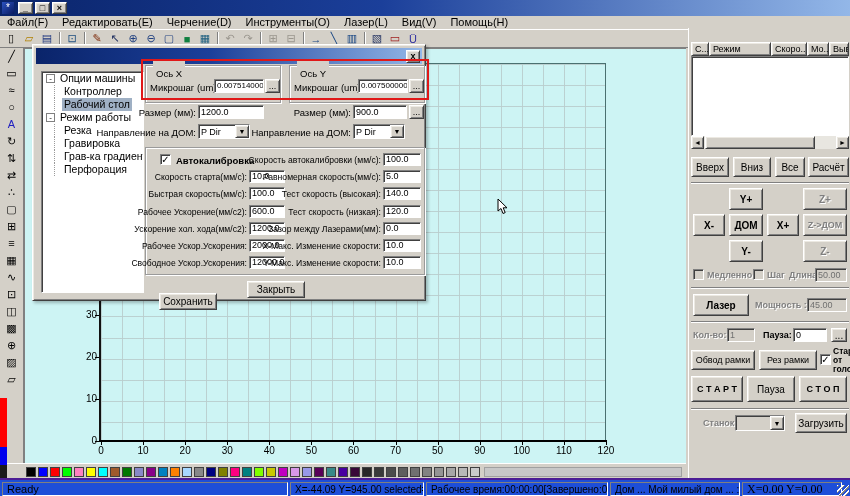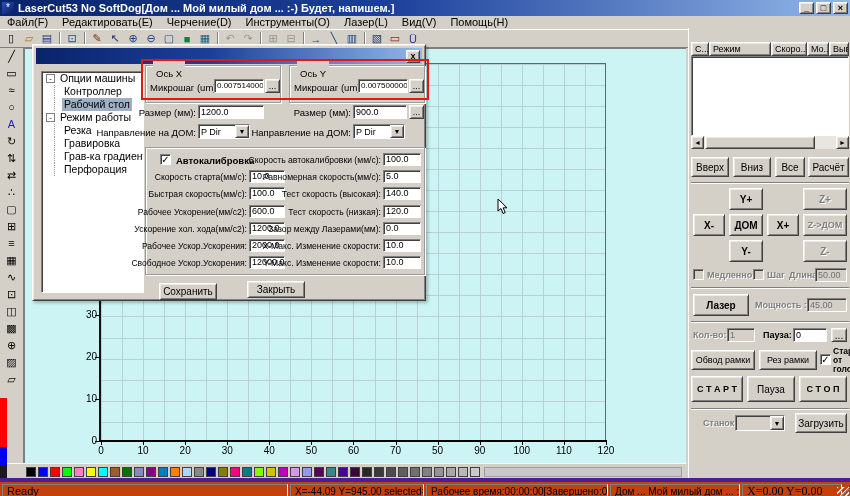--- a/index.html
+++ b/index.html
@@ -84,32 +84,31 @@
   .combo .cval { flex:1; padding:16px 2px; overflow:hidden; white-space:nowrap; }
   .combo .carr { width:14px; align-self:stretch; font-size:7px; display:flex; align-items:center; justify-content:center; }
   .speed-row { position:absolute; left:2px; width:276px; height:17px; }
   .dlg-btn { position:absolute; width:58px; height:17px; font-size:10px; }
 
   .annotation { position:absolute; left:141px; top:59px; width:288px; height:41px; border:2px solid #e01818; z-index:9; pointer-events:none; }
 
   .cursor { position:absolute; left:497px; top:198px; z-index:20; pointer-events:none; }
 
   
-  .statusbar { position:absolute; left:0; top:478px; width:850px; height:18px; background:#c2410c; border-top:4px solid #4c1d95; font-size:11px; }
+  .statusbar { position:absolute; left:0; top:478px; width:850px; height:18px; background:#1d4ed8; border-top:2px solid #4c1d95; font-size:11px; }
   .sb-seg { position:absolute; top:2px; height:14px; line-height:13px; padding:0 4px; border:1px solid; border-color:#808080 #ffffff #ffffff #808080; white-space:nowrap; overflow:hidden; }
   .sb-grip { position:absolute; right:1px; top:5px; width:12px; height:12px; background:repeating-linear-gradient(135deg,#fff 0 1px,#808080 1px 2px, transparent 2px 4px); }
 </style>
 </head>
 <body>
 
 <div id="app">
 
   <div class="titlebar">
     <span class="app-icon">*</span>
-    <span class="title-text">LaserCut53 No SoftDog[Дом ... Мой милый дом ... :-) Будет, напишем.]</span>
     <span class="win-controls">
       <span class="btn win-btn">_</span>
       <span class="btn win-btn">□</span>
       <span class="btn win-btn">×</span>
     </span>
   </div>
 
   <div class="menubar" id="menubar">
       <span class="menu-item">Файл(F)</span>
       <span class="menu-item">Редактировать(E)</span>
@@ -445,21 +444,21 @@
             <span class="dl-input inset" style="left: 235px; top: 1px; width: 38px; height: 13px; line-height: 11px;">10.0</span>
           </div>
           <div class="speed-row" style="top: 107.2px;">
             <span class="dl-label" style="right: 177px; top: 3px; font-size: 8.6px;">Свободное Ускор.Ускорения:</span>
             <span class="dl-input inset" style="left: 101px; top: 1px; width: 36px; height: 13px; line-height: 11px;">12000.0</span>
             <span class="dl-label" style="right: 43px; top: 3px; font-size: 8.6px;">Y-Макс. Изменение скорости:</span>
             <span class="dl-input inset" style="left: 235px; top: 1px; width: 38px; height: 13px; line-height: 11px;">10.0</span>
           </div>
         </div>
 
-      <div class="btn dlg-btn" style="left:14px;top:224px;">Сохранить</div>
+      <div class="btn dlg-btn" style="left:14px;top:234px;">Сохранить</div>
       <div class="btn dlg-btn" style="left:102px;top:222px;">Закрыть</div>
     </div>
   </div>
 
   <div class="annotation" style="border-color: rgb(224, 24, 24);"></div>
 
   <svg class="cursor" width="12" height="17" viewBox="0 0 12 17">
     <path d="M1,1 L1,13 L4,10.5 L6,15.5 L8.2,14.6 L6.2,9.8 L10,9.8 Z" fill="#fff" stroke="#000" stroke-width="1"></path>
   </svg>
 

